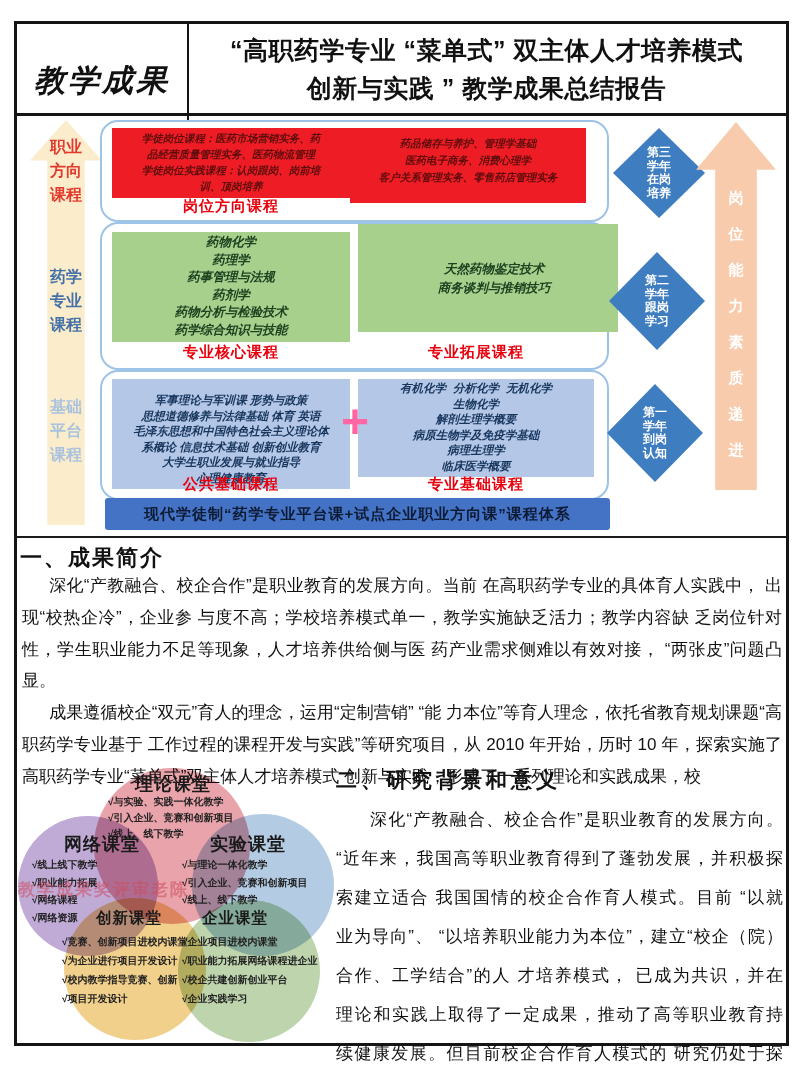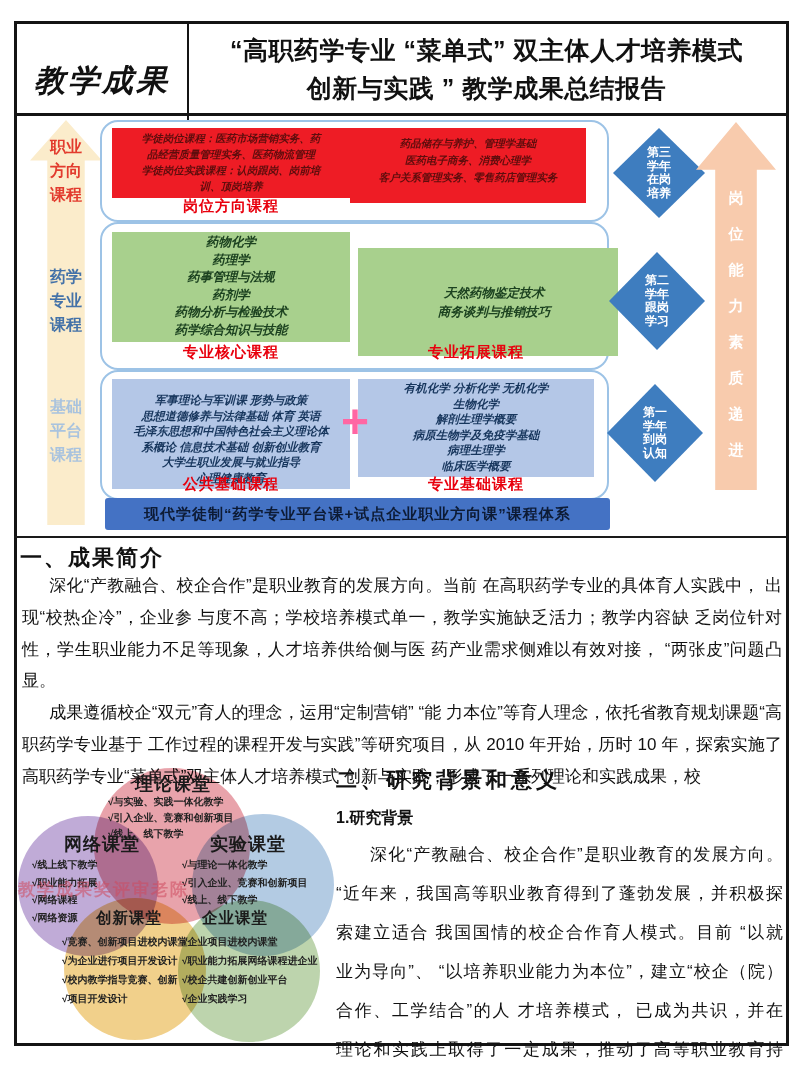--- a/index.html
+++ b/index.html
@@ -107,38 +107,38 @@
   <div class="course-row" style="left:100px;top:222px;width:505px;height:144px;">
     <div class="cbox box-green" style="left:10px;top:8px;width:238px;height:108px;line-height:17.5px;padding-top:2px;">
         <div>药物化学</div>
         <div>药理学</div>
         <div>药事管理与法规</div>
         <div>药剂学</div>
         <div>药物分析与检验技术</div>
         <div>药学综合知识与技能</div>
       </div>
     <div class="box-label" style="left:10px;top:119px;width:238px;">专业核心课程</div>
-    <div class="cbox box-green" style="left:256px;top:24px;width:260px;height:108px;line-height:19px;padding-top:36px;box-sizing:border-box;padding-left:12px;">
+    <div class="cbox box-green" style="left:256px;top:0;width:260px;height:108px;line-height:19px;padding-top:36px;box-sizing:border-box;padding-left:12px;">
         <div>天然药物鉴定技术</div>
         <div>商务谈判与推销技巧</div>
       </div>
     <div class="box-label" style="left:256px;top:119px;width:236px;">专业拓展课程</div>
   </div>
 
   <div class="course-row" style="left:100px;top:370px;width:505px;height:126px;">
     <div class="cbox box-blue" style="left:10px;top:7px;width:238px;height:96px;line-height:15.5px;padding-top:14px;">
         <div>军事理论与军训课 形势与政策</div>
         <div>思想道德修养与法律基础 体育 英语</div>
         <div>毛泽东思想和中国特色社会主义理论体</div>
         <div>系概论 信息技术基础 创新创业教育</div>
         <div>大学生职业发展与就业指导</div>
         <div>心理健康教育</div>
       </div>
     <div class="box-label" style="left:10px;top:103px;width:238px;">公共基础课程</div>
-    <div class="cbox box-blue" style="left:256px;top:7px;width:236px;height:96px;line-height:15.5px;padding-top:2px;">
+    <div class="cbox box-blue" style="left:256px;top:7px;width:236px;height:96px;line-height:15.5px;padding-top:2px;font-family:Liberation Mono, monospace;">
         <div>有机化学 分析化学 无机化学</div>
         <div>生物化学</div>
         <div>解剖生理学概要</div>
         <div>病原生物学及免疫学基础</div>
         <div>病理生理学</div>
         <div>临床医学概要</div>
       </div>
     <div class="box-label" style="left:256px;top:103px;width:236px;">专业基础课程</div>
   </div>
   <div class="abs plus-sign">+</div>
@@ -226,17 +226,16 @@
         <div>√职业能力拓展网络课程进企业</div>
         <div>√校企共建创新创业平台</div>
         <div>√企业实践学习</div>
       </div>
 
     <div class="watermark">教学成果奖评审老陈</div>
   </div>
 
   <div class="abs s2-col">
     <p class="s2-heading">二、研究背景和意义</p>
-    <p class="s2-sub">1.研究背景</p>
     <p class="s2-para">深化“产教融合、校企合作”是职业教育的发展方向。 “近年来，我国高等职业教育得到了蓬勃发展，并积极探索建立适合 我国国情的校企合作育人模式。目前 “以就业为导向”、 “以培养职业能力为本位”，建立“校企（院）合作、工学结合”的人 才培养模式， 已成为共识，并在理论和实践上取得了一定成果，推动了高等职业教育持续健康发展。但目前校企合作育人模式的 研究仍处于探索阶段，还存在一些问</p>
   </div>
 
 </div>
 
 </body></html>

